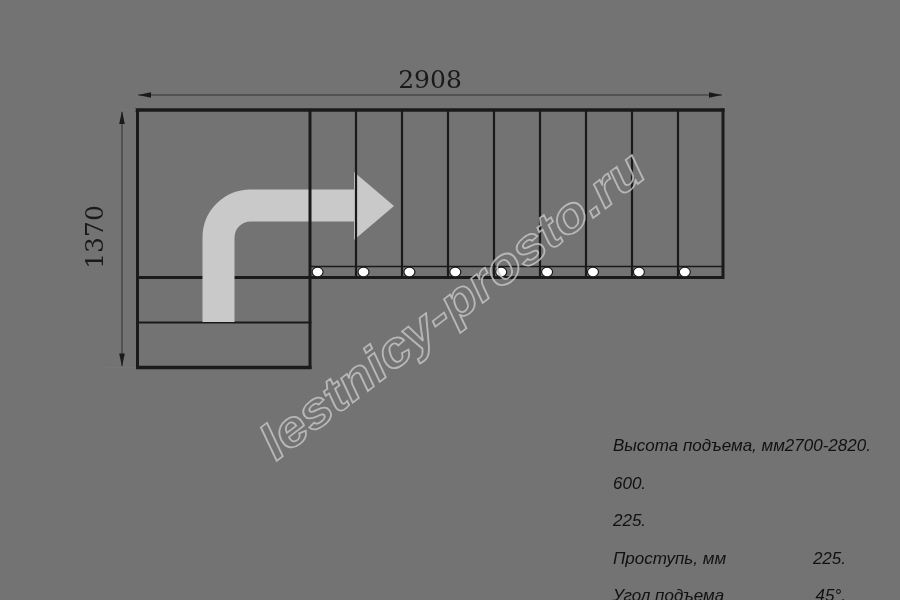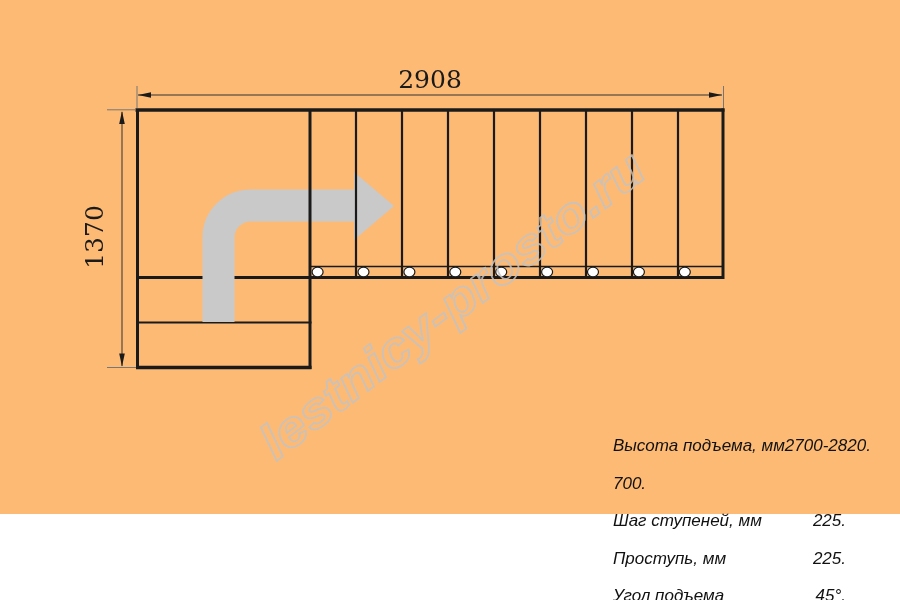--- a/index.html
+++ b/index.html
@@ -7,22 +7,22 @@
     padding: 0;
     width: 900px;
     height: 600px;
     background: #ffffff;
     overflow: hidden;
     font-family: "Liberation Sans", sans-serif;
   }
   .stage {
     position: relative;
     width: 900px;
-    height: 514px;
-    background: #fdba74;
+    height: 600px;
+    background: #737373;
   }
   svg.plan {
     position: absolute;
     left: 0;
     top: 0;
   }
   .dim-text {
     font-family: "DejaVu Serif", serif;
     font-size: 25px;
     fill: #1a1a1a;
@@ -112,24 +112,23 @@
 
     <text x="452" y="322" text-anchor="middle" class="wm-text" transform="rotate(-37.5 452 305)" textLength="470" lengthAdjust="spacingAndGlyphs" stroke-width="1.7" stroke="#c3c3c3">lestnicy-prosto.ru</text>
   </svg>
 
   <div class="specs-table">
     <div class="spec-row">
       <span class="spec-label">Высота подъема, мм</span>
       <span class="spec-value">2700-2820.</span>
     </div>
     <div class="spec-row">
-      <span class="spec-value">700.</span>
+      <span class="spec-value">600.</span>
     </div>
     <div class="spec-row">
-      <span class="spec-label">Шаг ступеней, мм</span>
       <span class="spec-value">225.</span>
     </div>
     <div class="spec-row">
       <span class="spec-label">Проступь, мм</span>
       <span class="spec-value">225.</span>
     </div>
     <div class="spec-row">
       <span class="spec-label">Угол подъема</span>
       <span class="spec-value">45°.</span>
     </div>

